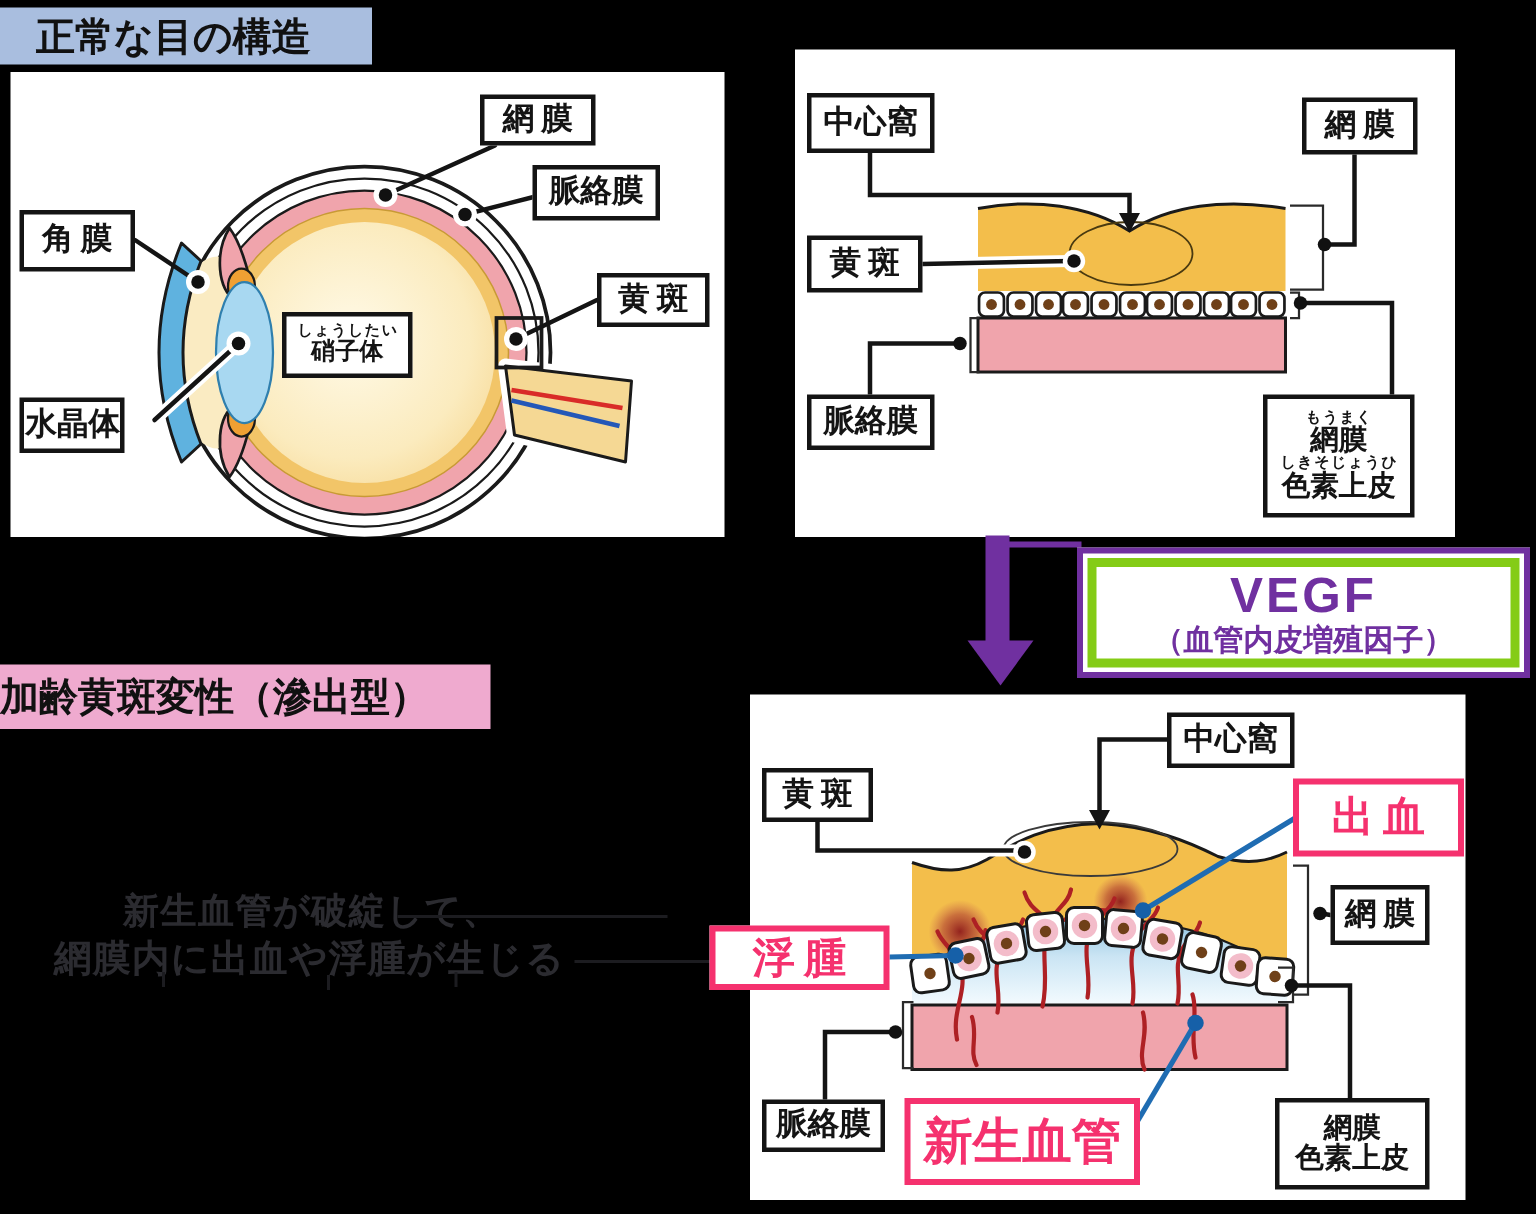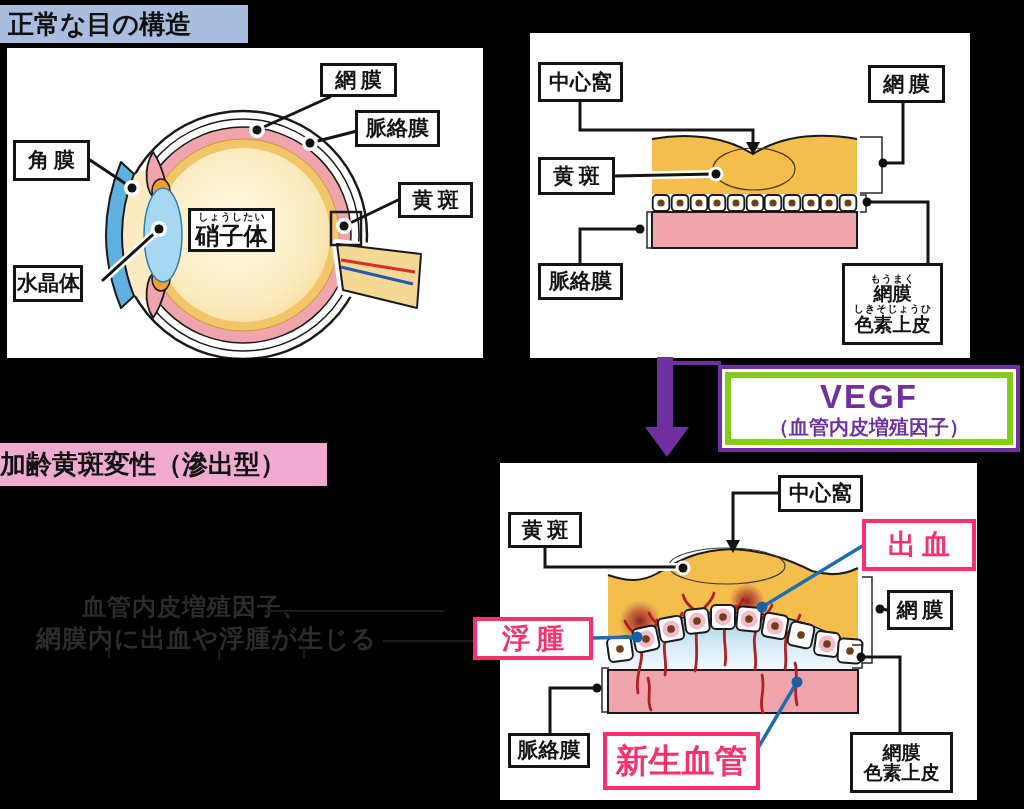--- a/index.html
+++ b/index.html
@@ -1,39 +1,39 @@
 <!DOCTYPE html>
 <html><head>
 <meta charset="utf-8">
 <style>
   html,body{margin:0;padding:0;background:#000;}
   #stage{position:relative;width:1024px;height:809px;background:#000;overflow:hidden;
          font-family:"Liberation Sans",sans-serif;}
   .panel{position:absolute;background:#fff;}
   .titlebar{position:absolute;color:#111;font-weight:bold;font-size:26px;display:flex;align-items:center;}
-  #title-normal{left:0;top:5px;width:248px;height:38px;background:#A9BEDF;padding-left:8px;box-sizing:border-box;}
+  #title-normal{left:0;top:5px;width:248px;height:38px;background:#A9BEDF;padding-left:24px;box-sizing:border-box;}
   #title-amd{left:0;top:443px;width:327px;height:43px;background:#EFAACF;box-sizing:border-box;}
   #panel-eye{left:7px;top:48px;width:476px;height:310px;}
   #panel-normal{left:530px;top:33px;width:440px;height:325px;}
   #panel-amd{left:500px;top:463px;width:477px;height:337px;}
   svg{position:absolute;left:0;top:0;}
   .box{position:absolute;background:#fff;border:3px solid #141414;color:#141414;
        display:flex;flex-direction:column;align-items:center;justify-content:center;
        font-weight:bold;font-size:21px;box-sizing:border-box;line-height:1.05;z-index:5;}
   .box .sp{letter-spacing:.22em;margin-right:-.22em;white-space:nowrap;}
   .pinkbox{border:4px solid #F5316E;color:#F5316E;}
   .ruby{font-size:10px;font-weight:bold;letter-spacing:1px;margin-right:-1px;}
   
   .lp-retina{left:313px;top:15px;width:77px;height:34px;}
   .lp-choroid{left:348px;top:62px;width:85px;height:37px;}
   .lp-cornea{left:6px;top:92px;width:77px;height:41px;}
   .lp-macula{left:391px;top:134px;width:75px;height:36px;}
   .lp-lens{left:6px;top:217px;width:70px;height:37px;align-items:flex-end;}
   .lp-vitreous{left:181px;top:160px;width:87px;height:44px;}
-  .lp-vitreous .main{font-size:24px;text-align:right;}
+  .lp-vitreous .main{font-size:16px;text-align:right;}
   
   .np-fovea{left:8px;top:29px;width:85px;height:40px;}
   .np-retina{left:338px;top:32px;width:77px;height:38px;}
   .np-macula{left:8px;top:124px;width:77px;height:38px;}
   .np-choroid{left:8px;top:230px;width:85px;height:37px;}
   .np-rpe{left:312px;top:230px;width:101px;height:82px;font-size:19px;}
   
   .ap-macula{left:8px;top:49px;width:74px;height:36px;}
   .ap-fovea{left:278px;top:12px;width:85px;height:37px;}
   .ap-hemorrhage{left:362px;top:56px;width:114px;height:52px;font-size:28px;}
@@ -222,21 +222,21 @@
     <div id="vegf-inner">
       <div id="vegf-title">VEGF</div>
       <div id="vegf-sub">（血管内皮増殖因子）</div>
     </div>
   </div>
 
   <div id="title-amd" class="titlebar">
     <span>加齢黄斑変性（滲出型）</span>
   </div>
 
-  <div id="cap1" class="caption">血管内皮増殖因子、</div>
+  <div id="cap1" class="caption">新生血管が破綻して、</div>
   <div id="cap2" class="caption">網膜内に出血や浮腫が生じる</div>
   <div class="artline" style="left:265px;top:610px;width:180px;height:2px;"></div>
   <div class="artline" style="left:383px;top:640px;width:110px;height:2px;"></div>
   <div class="artline" style="left:108px;top:648px;width:2px;height:10px;"></div>
   <div class="artline" style="left:218px;top:650px;width:2px;height:10px;"></div>
   <div class="artline" style="left:303px;top:648px;width:2px;height:10px;"></div>
 
   <div id="panel-amd" class="panel">
     <svg width="477" height="337" viewBox="0 0 477 337">
       <defs>

